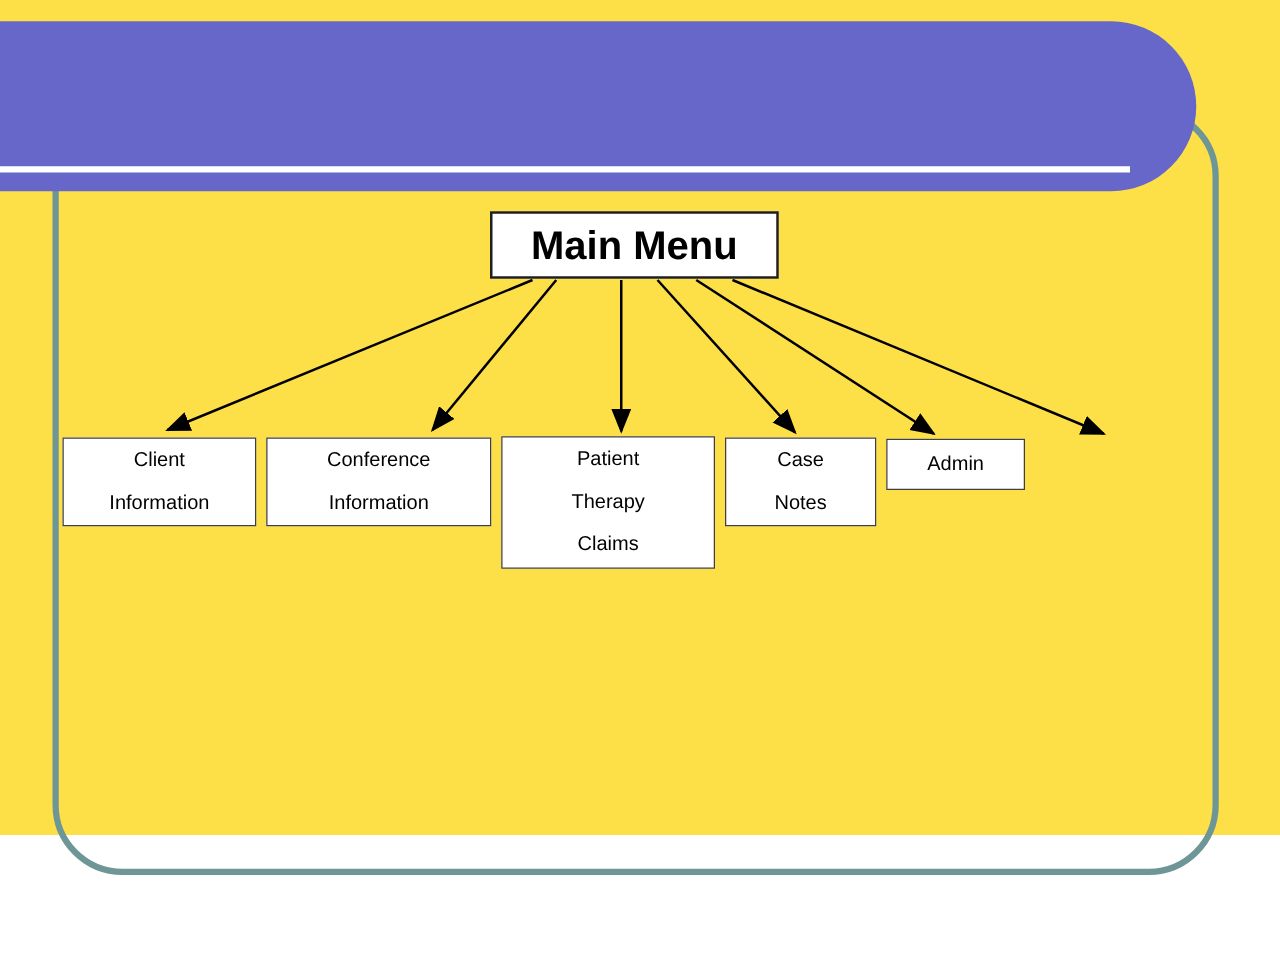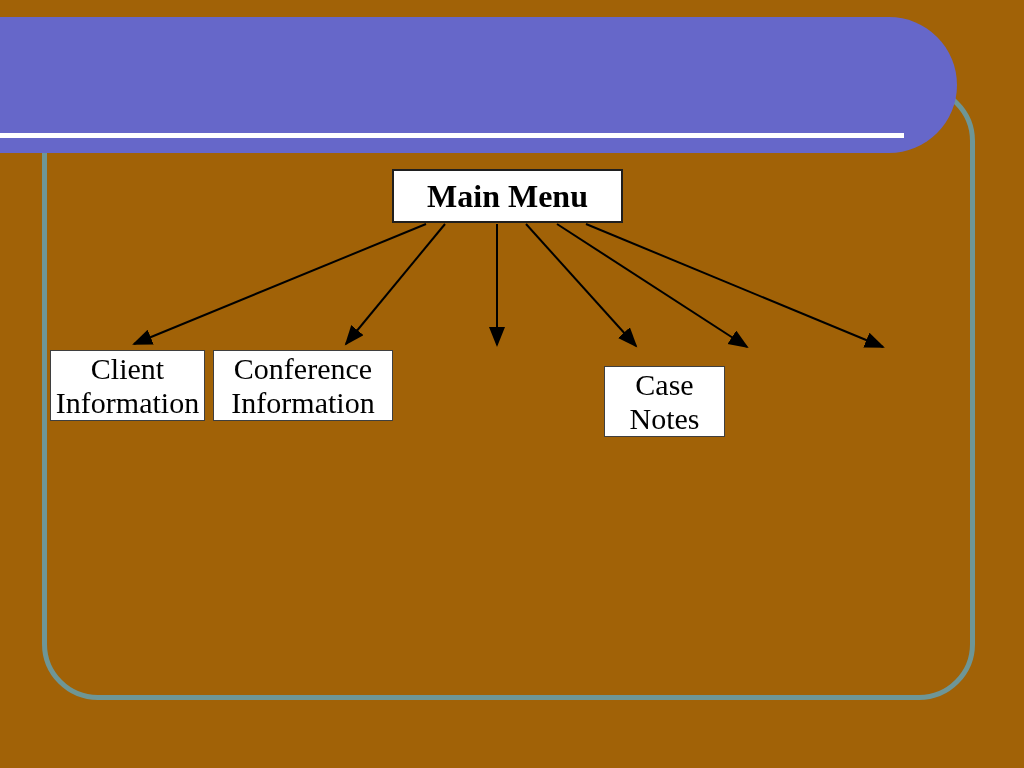--- a/index.html
+++ b/index.html
@@ -7,23 +7,22 @@
     padding: 0;
     width: 1024px;
     height: 768px;
     background: #ffffff;
     font-family: "Liberation Sans", sans-serif;
     overflow: hidden;
   }
   .stage {
     position: relative;
     width: 1024px;
-    height: 768px;
-    background: #a16207;
-    font-family: Liberation Serif, serif;
+    height: 668px;
+    background: #fde047;
   }
   
   .slide-border {
     position: absolute;
     left: 42px;
     top: 85px;
     width: 923px;
     height: 605px;
     border: 5px solid #6e9696;
     border-radius: 56px;
@@ -60,41 +59,41 @@
   }
   .node {
     position: absolute;
     background: #ffffff;
     border: 1.5px solid #3f3f3f;
     display: flex;
     align-items: center;
     justify-content: center;
     text-align: center;
     color: #000000;
-    font-size: 30px;
+    font-size: 16px;
     line-height: 34px;
     z-index: 5;
     box-sizing: border-box;
   }
   .node-label {
     white-space: pre-line;
   }
   .node-root {
     left: 392px;
     top: 169px;
     width: 231px;
     height: 54px;
     border: 2px solid #1f1f1f;
     font-size: 32px;
     font-weight: bold;
   }
   .node-client      { left: 50px;  top: 350px; width: 155px; height: 71px; }
   .node-conference  { left: 213px; top: 350px; width: 180px; height: 71px; }
   .node-patient     { left: 401px; top: 349px; width: 171px; height: 106px; }
-  .node-case        { left: 580px; top: 366px; width: 121px; height: 71px; margin-left: 24px; }
+  .node-case        { left: 580px; top: 350px; width: 121px; height: 71px; }
   .node-admin       { left: 709px; top: 351px; width: 111px; height: 41px; }
   .node-reports     { left: 827px; top: 351px; width: 120px; height: 41px; }
 </style>
 </head>
 <body>
 
 <div class="stage">
 
   <div class="slide-border"></div>
   <div class="header-band"></div>
@@ -121,21 +120,29 @@
   <div class="node node-client">
     <span class="node-label">Client
 Information</span>
   </div>
 
   <div class="node node-conference">
     <span class="node-label">Conference
 Information</span>
   </div>
 
+  <div class="node node-patient">
+    <span class="node-label">Patient
+Therapy
+Claims</span>
+  </div>
 
   <div class="node node-case">
     <span class="node-label">Case
 Notes</span>
   </div>
 
+  <div class="node node-admin">
+    <span class="node-label">Admin</span>
+  </div>
 
 
 </div>
 
 </body></html>

